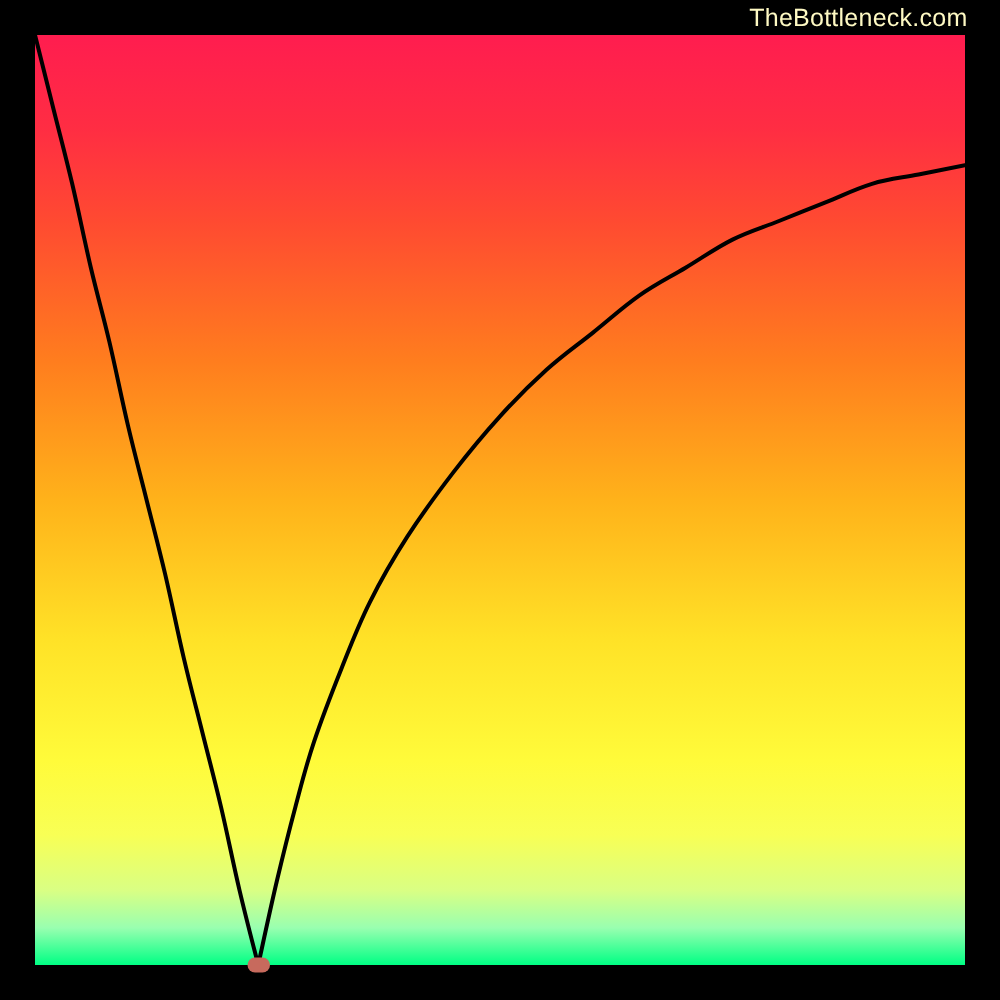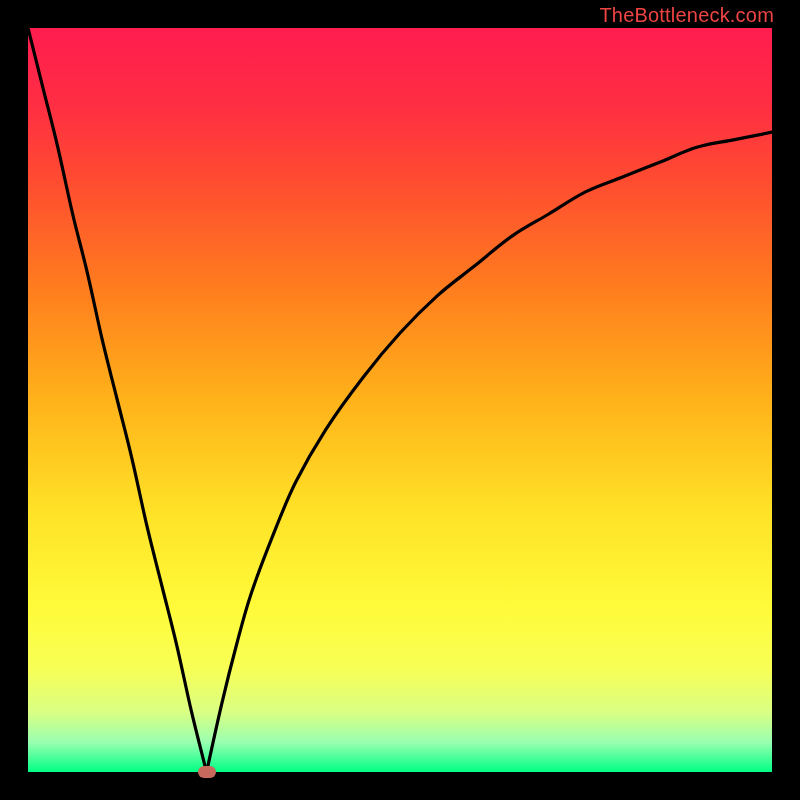--- a/index.html
+++ b/index.html
@@ -30,21 +30,21 @@
     position: absolute;
     left: 0;
     top: 0;
     width: 100%;
     height: 100%;
   }
   .watermark {
     position: absolute;
     top: 4px;
     right: 26px;
-    color: #ef4444;
+    color: #fef9c3;
     font-size: 20px;
     font-weight: 500;
     letter-spacing: 0.2px;
   }
   .marker {
     position: absolute;
     width: 18px;
     height: 12px;
     border-radius: 6px;
     transform: translate(-50%, -50%);

